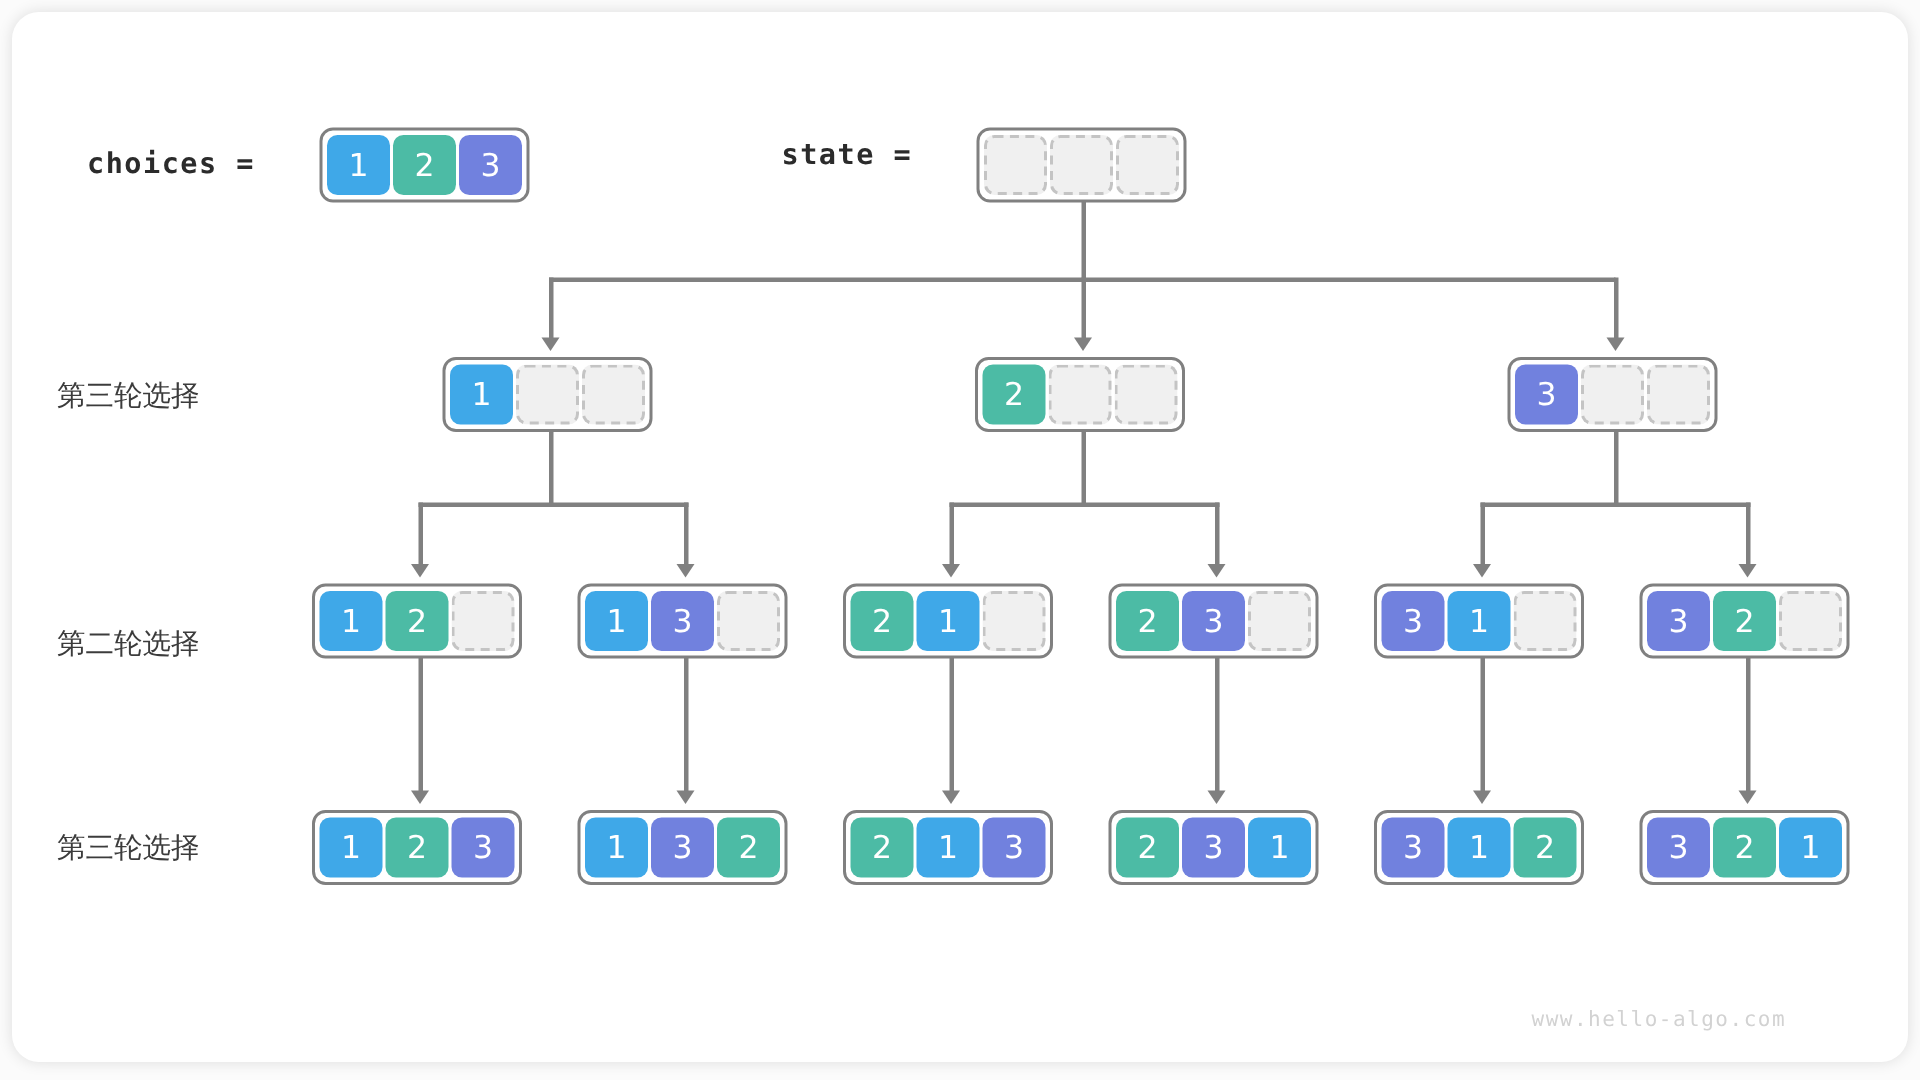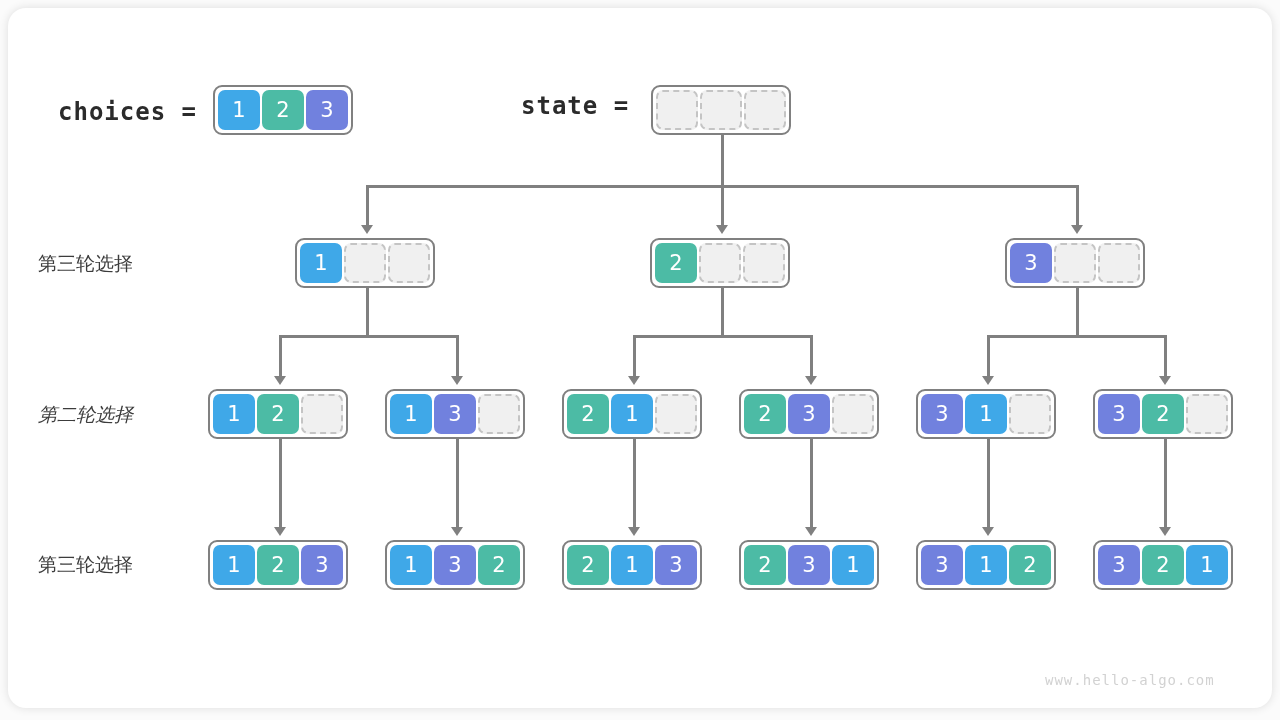--- a/index.html
+++ b/index.html
@@ -23,21 +23,21 @@
     height: 700px;
     background: #ffffff;
     border-radius: 18px;
     box-shadow: 0 0 10px rgba(0,0,0,0.12);
   }
   
   .mono-label {
     position: absolute;
     font-family: "DejaVu Sans Mono", "Liberation Mono", monospace;
     font-weight: bold;
-    font-size: 24px;
+    font-size: 19px;
     color: #2b2b2b;
     letter-spacing: 1px;
     white-space: nowrap;
   }
   .row-label {
     position: absolute;
     font-family: "DejaVu Sans", "Liberation Sans", sans-serif;
     font-size: 19px;
     color: #3c3c3c;
     white-space: nowrap;
@@ -105,21 +105,21 @@
 </head>
 <body>
 
 <div id="canvas">
   <div class="card"></div>
 
   <div class="mono-label" style="left:58px; top:98px;">choices =</div>
   <div class="mono-label" style="left:521px; top:92px;">state =</div>
 
   <div class="row-label" style="left:38px; top:251px;">第三轮选择</div>
-  <div class="row-label" style="left:38px; top:402px;font-style:italic;">第二轮选择</div>
+  <div class="row-label" style="left:38px; top:416px;">第二轮选择</div>
   <div class="row-label" style="left:38px; top:552px;">第三轮选择</div>
 
   <div>
 
     <div class="vline" style="left:721px; top:133px; height:54px;"></div>
     <div class="hline" style="left:366px; top:185px; width:711px;"></div>
     <div class="vline" style="left:366px; top:185px; height:41px;"></div>
     <div class="vline" style="left:721px; top:185px; height:41px;"></div>
     <div class="vline" style="left:1076px; top:185px; height:41px;"></div>
     <div class="arrowhead" style="left:361px; top:225px;"></div>
@@ -243,14 +243,14 @@
       <div class="cell v3">3</div>
       <div class="cell v1">1</div>
       <div class="cell v2">2</div>
     </div>
   <div class="array" style="left:1093px; top:540px;">
       <div class="cell v3">3</div>
       <div class="cell v2">2</div>
       <div class="cell v1">1</div>
     </div>
 
-  <div class="watermark" style="left:1045px; top:672px;">www.hello-algo.com</div>
+  <div class="watermark" style="left:1021px; top:672px;">www.hello-algo.com</div>
 </div>
 
 </body></html>

